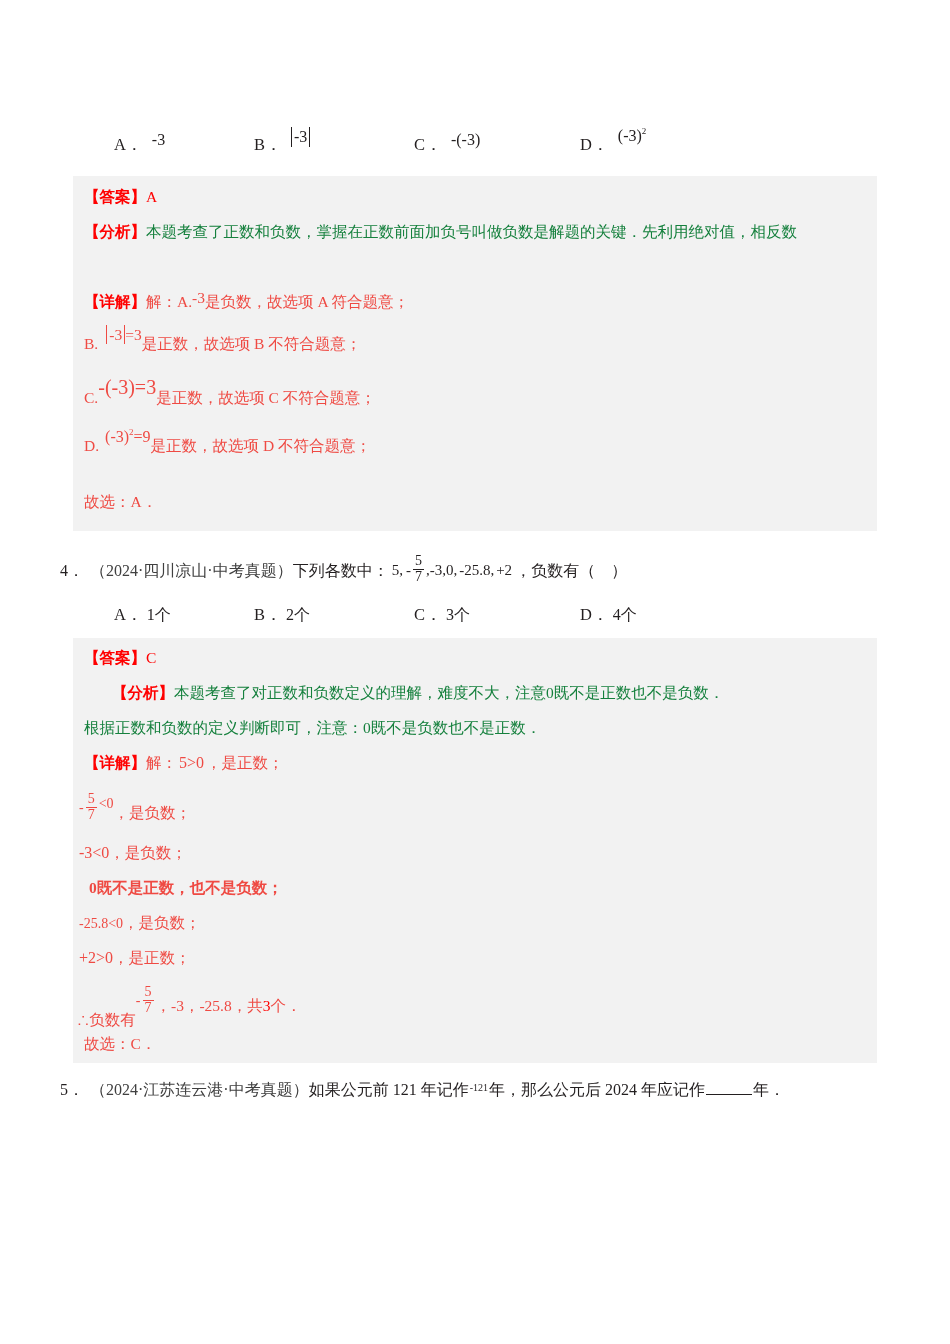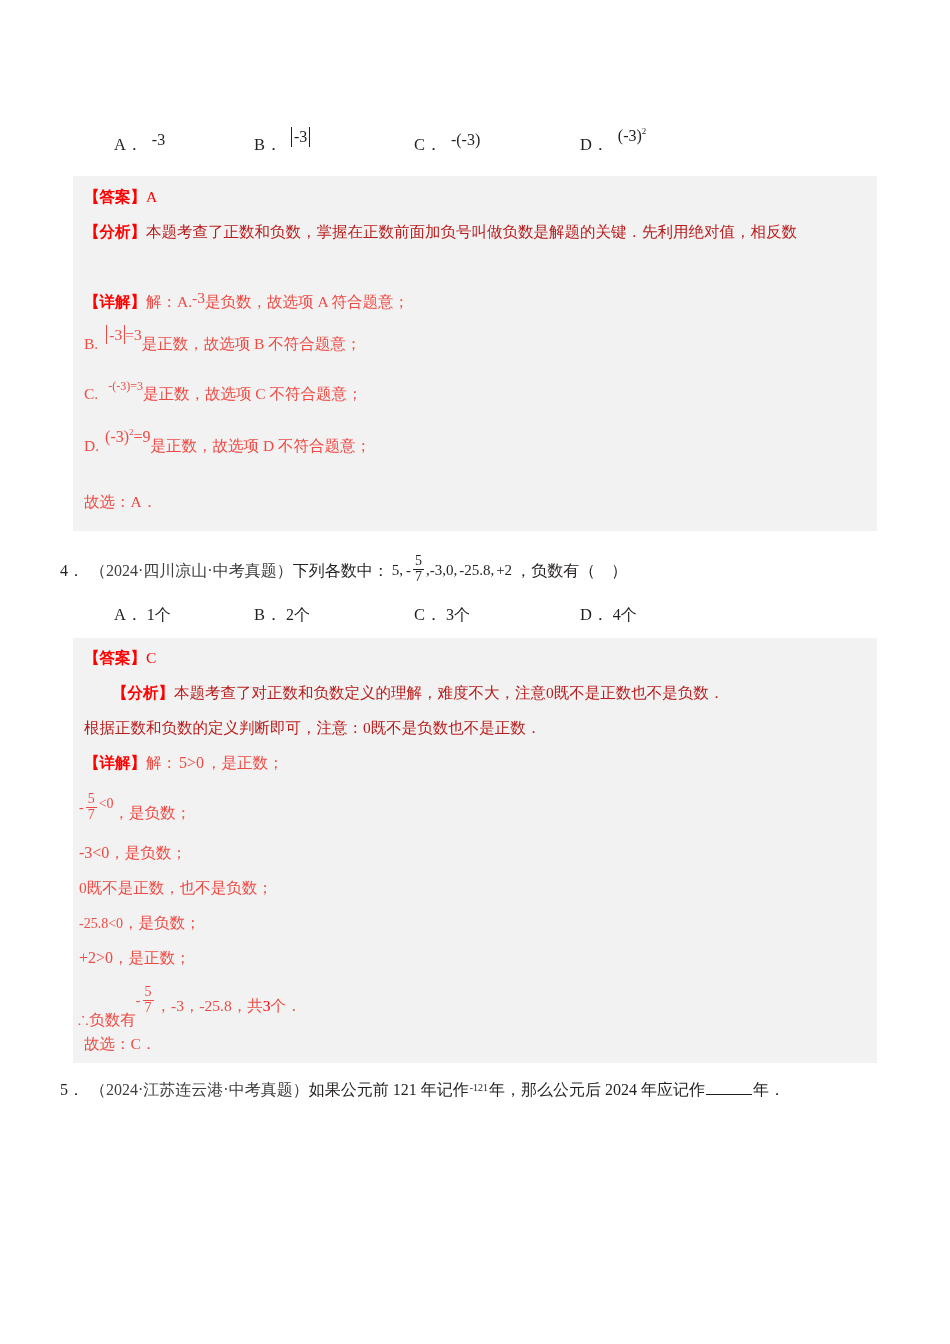--- a/index.html
+++ b/index.html
@@ -56,21 +56,21 @@
   .ans-line {
     position: absolute;
     left: 11px;
     white-space: nowrap;
     font-size: 15.5px;
     line-height: 1;
     color: #ee3b33;
   }
   .brk { color: #ff0000; font-weight: bold; letter-spacing: 0px; }
   .red-strong { color: #ff0000; }
-  .red-soft { color: #b91c1c; text-align: center; }
+  .red-soft { color: #15803d; text-align: center; }
   .red-mid { color: #ef4a43; }
 
   
   .qline {
     position: absolute;
     left: 60px;
     font-size: 16px;
     white-space: nowrap;
     color: #231f20;
     display: flex;
@@ -168,21 +168,21 @@
     <div class="ans-line" style="top:158px;">
       <span class="red-mid">B.</span><span class="math red-mid" style="position:relative;top:-9px;margin-left:8px;">
         <span class="abs-bar">
             <span>-3</span>
           </span>
           <span>=3</span>
       </span><span class="red-mid">是正数，故选项 B 不符合题意；</span>
     </div>
 
     <div class="ans-line" style="top:210px;">
-      <span class="red-mid">C.</span><span class="math red-mid" style="position:relative;top:-9px;margin-left:10px;font-size:12px;">-(-3)=3</span><span class="red-mid">是正数，故选项 C 不符合题意；</span>
+      <span class="red-mid">C.</span><span class="math red-mid" style="position:relative;top:-9px;font-size:20px;">-(-3)=3</span><span class="red-mid">是正数，故选项 C 不符合题意；</span>
     </div>
 
     <div class="ans-line" style="top:262px;">
       <span class="red-mid">D.</span><span class="math red-mid" style="position:relative;top:-9px;margin-left:6px;font-size:16px;">
         <span>(-3)</span>
           <span class="sup">2</span>
           <span>=9</span>
       </span><span class="red-mid">是正数，故选项 D 不符合题意；</span>
     </div>
 
@@ -254,21 +254,21 @@
             <span class="den">7</span>
           </span>
           <span style="position:relative;top:-4px;">&lt;0</span>
       </span><span class="red-mid" style="position:relative;top:6px;">，是负数；</span>
     </div>
 
     <div class="ans-line" style="top:207px;left:6px;">
       <span class="math red-mid" style="font-size:16px;">-3&lt;0</span><span class="red-mid">，是负数；</span>
     </div>
 
-    <div class="ans-line" style="top:242px;left:6px;">
+    <div class="ans-line" style="top:242px;left:16px;font-weight:bold;">
       <span class="red-mid">0既不是正数，也不是负数；</span>
     </div>
 
     <div class="ans-line" style="top:277px;left:6px;">
       <span class="math red-mid" style="font-size:14px;">-25.8&lt;0</span><span class="red-mid">，是负数；</span>
     </div>
 
     <div class="ans-line" style="top:312px;left:6px;">
       <span class="math red-mid" style="font-size:16px;">+2&gt;0</span><span class="red-mid">，是正数；</span>
     </div>

